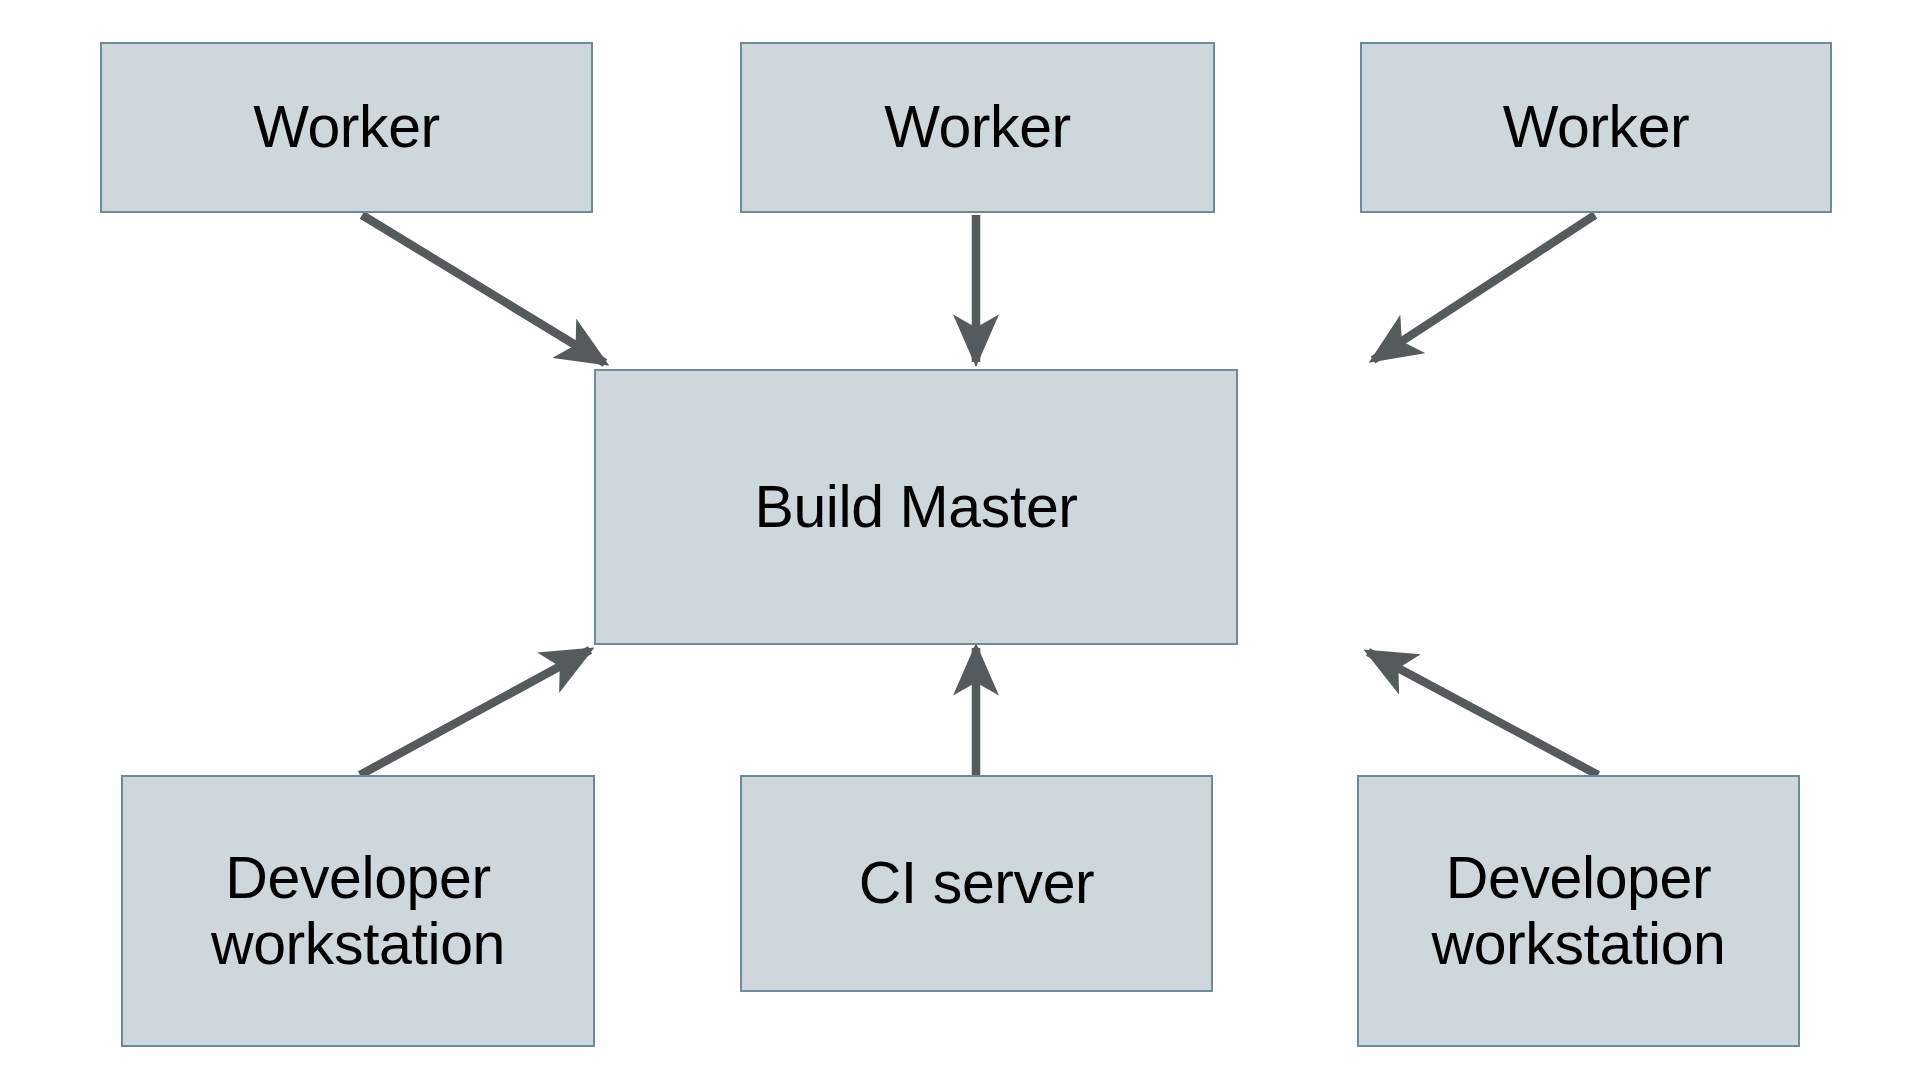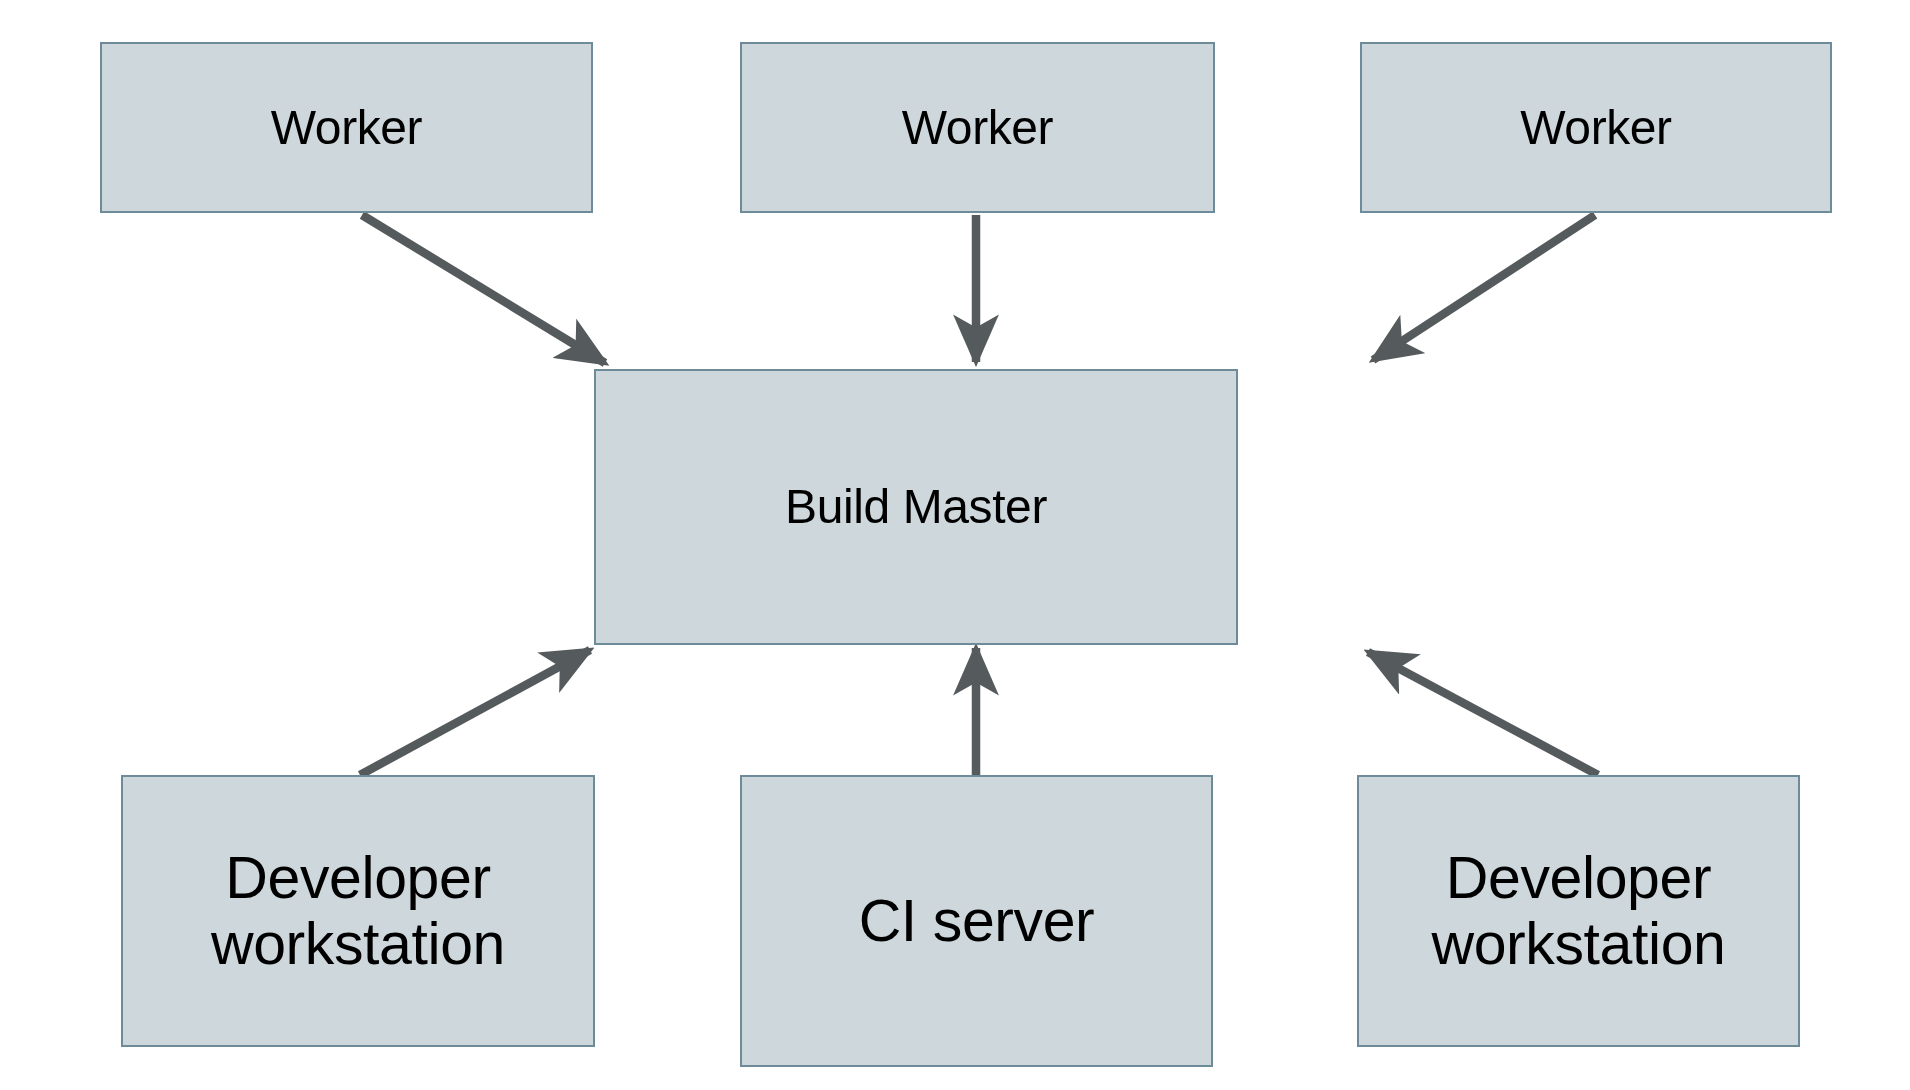--- a/index.html
+++ b/index.html
@@ -37,21 +37,21 @@
     text-align: center;
   }
   .node-label {
     color: #000000;
     font-family: "Liberation Sans", sans-serif;
     font-weight: 400;
     line-height: 1.12;
     white-space: pre-line;
     letter-spacing: -0.4px;
   }
-  .label-lg { font-size: 48px; }
+  .label-lg { font-size: 59px; }
   .label-md { font-size: 59px; }
 </style>
 </head>
 <body>
 
 <div id="diagram-root">
 
   <svg id="diagram-svg" viewBox="0 0 1910 1090" xmlns="http://www.w3.org/2000/svg">
     <defs>
       <marker id="arrowhead" markerWidth="6.2" markerHeight="5.4" refX="5.6" refY="2.7" orient="auto" markerUnits="strokeWidth">
@@ -78,21 +78,21 @@
       <div class="node-box" style="left: 1360px; top: 42px; width: 472px; height: 171px; background: rgb(206, 216, 220); border-color: rgb(110, 139, 153);">
         <div class="node-label label-lg" style="color: rgb(0, 0, 0);">Worker</div>
       </div>
       <div class="node-box" style="left: 594px; top: 369px; width: 644px; height: 276px; background: rgb(206, 216, 220); border-color: rgb(110, 139, 153);">
         <div class="node-label label-lg" style="color: rgb(0, 0, 0);">Build Master</div>
       </div>
       <div class="node-box" style="left: 121px; top: 775px; width: 474px; height: 272px; background: rgb(206, 216, 220); border-color: rgb(110, 139, 153);">
         <div class="node-label label-md" style="color: rgb(0, 0, 0);">Developer
 workstation</div>
       </div>
-      <div class="node-box" style="left: 740px; top: 775px; width: 473px; height: 292px; background: rgb(206, 216, 220); border-color: rgb(110, 139, 153);">
+      <div class="node-box" style="left: 740px; top: 775px; width: 473px; height: 217px; background: rgb(206, 216, 220); border-color: rgb(110, 139, 153);">
         <div class="node-label label-md" style="color: rgb(0, 0, 0);">CI server</div>
       </div>
       <div class="node-box" style="left: 1357px; top: 775px; width: 443px; height: 272px; background: rgb(206, 216, 220); border-color: rgb(110, 139, 153);">
         <div class="node-label label-md" style="color: rgb(0, 0, 0);">Developer
 workstation</div>
       </div>
     </div>
 
 </div>
 

